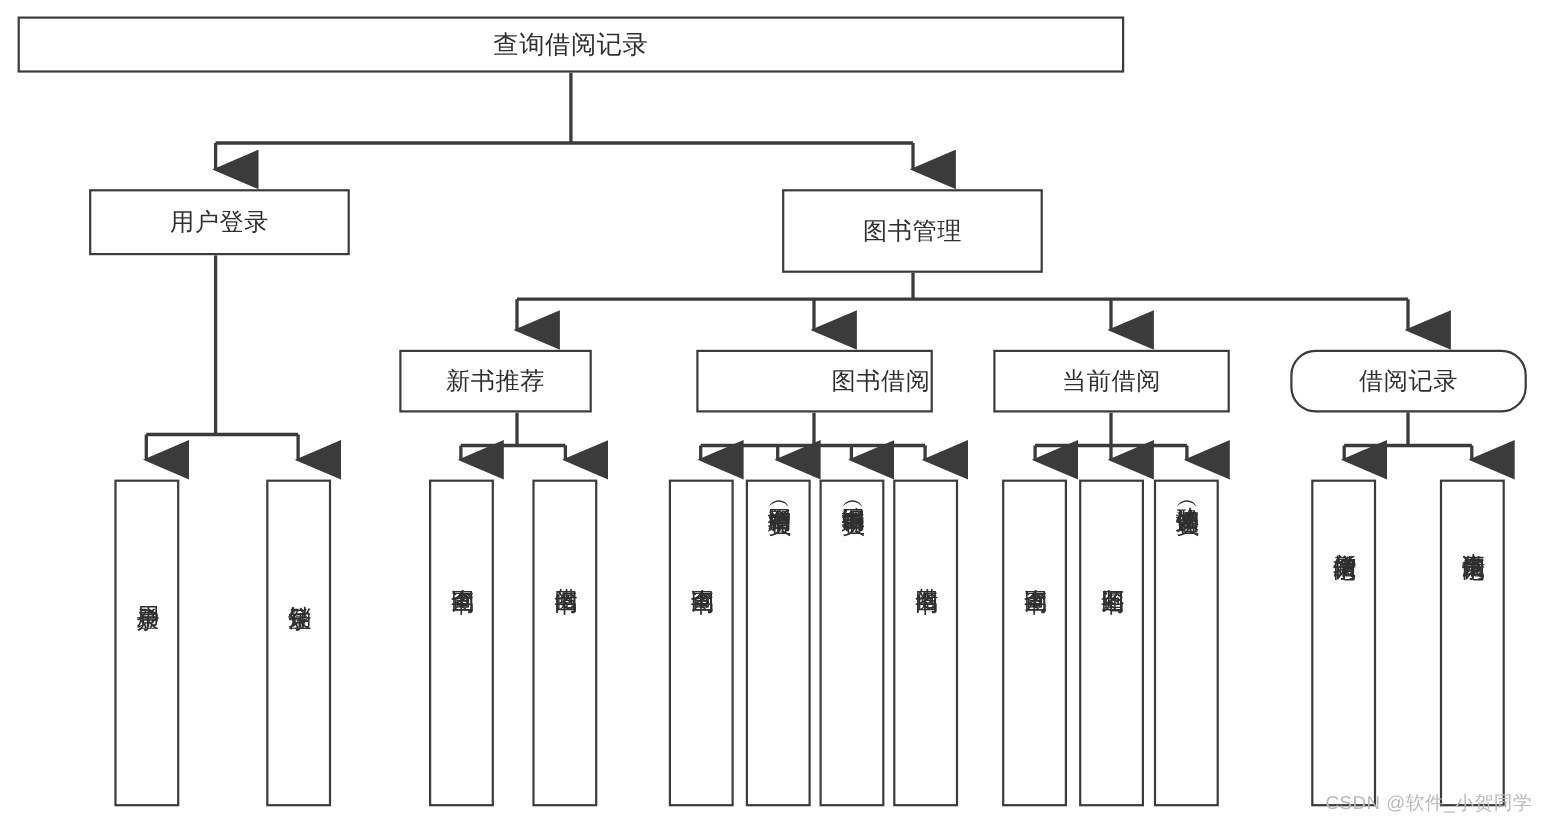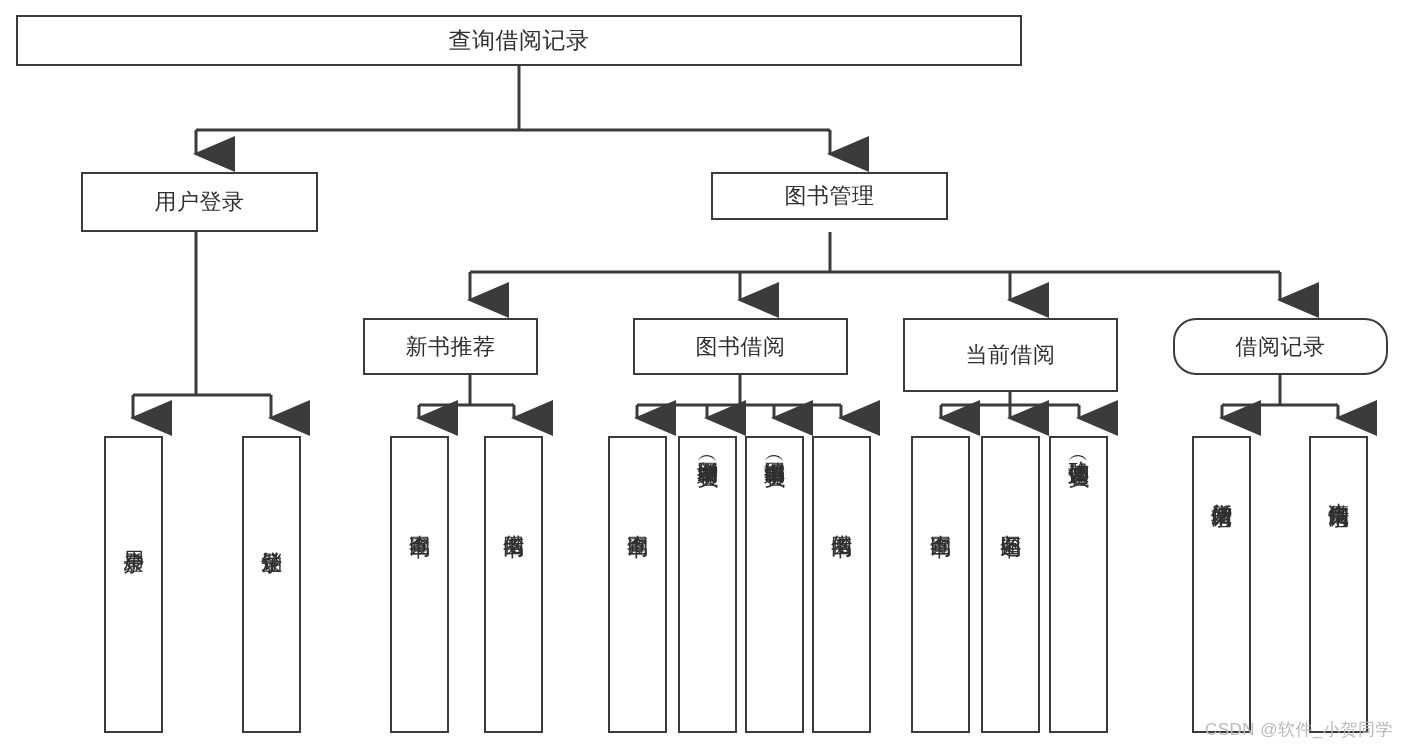--- a/index.html
+++ b/index.html
@@ -125,31 +125,31 @@
     </g>
   </svg>
 
   <div class="node root" style="left:16px; top:15px; width:1006px; height:51px;">
     <span class="label">查询借阅记录</span>
   </div>
 
   <div class="node" style="left:81px; top:172px; width:237px; height:60px;">
     <span class="label">用户登录</span>
   </div>
-  <div class="node" style="left:711px; top:172px; width:237px; height:48px;">
+  <div class="node" style="left:711px; top:172px; width:237px; height:76px;">
     <span class="label">图书管理</span>
   </div>
 
   <div class="node" style="left:363px; top:318px; width:175px; height:57px;">
     <span class="label">新书推荐</span>
   </div>
-  <div class="node" style="left:633px; top:318px; width:215px; height:57px;">
+  <div class="node" style="left:633px; top:318px; width:215px; height:57px;justify-content:flex-end;">
     <span class="label">图书借阅</span>
   </div>
-  <div class="node" style="left:903px; top:318px; width:215px; height:74px;">
+  <div class="node" style="left:903px; top:318px; width:215px; height:57px;">
     <span class="label">当前借阅</span>
   </div>
   <div class="node" style="left:1173px; top:318px; width:215px; height:57px;border-radius:23px;">
     <span class="label">借阅记录</span>
   </div>
 
   <div class="node vertical" style="left:104px; top:436px; width:59px; height:297px; padding-top:96px;">
     <span class="label">用户登录</span>
   </div>
   <div class="node vertical" style="left:242px; top:436px; width:59px; height:297px; padding-top:96px;">

